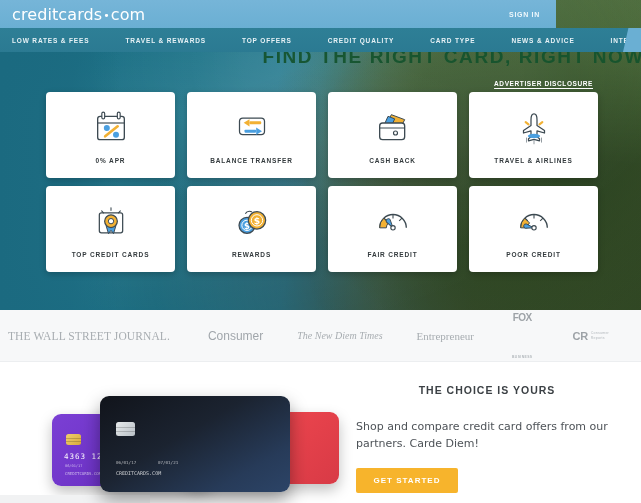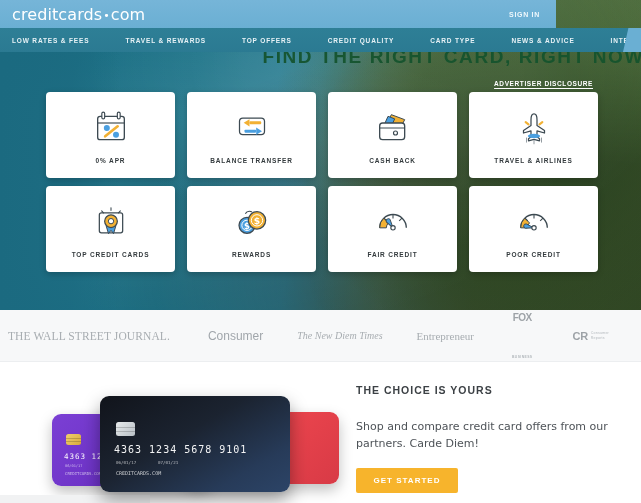--- a/index.html
+++ b/index.html
@@ -143,21 +143,21 @@
     position: absolute; color: #ffffff; font-family: "DejaVu Sans Mono", monospace;
     letter-spacing: 1px; white-space: nowrap; opacity: .95;
   }
   .card-small {
     position: absolute; color: rgba(255,255,255,.62);
     font-family: "DejaVu Sans Mono", monospace; white-space: nowrap;
   }
 
   .choice { position: absolute; left: 356px; top: 22px; width: 262px; }
   .choice-title {
-    font-size: 10.5px; font-weight: 700; letter-spacing: 1px; color: #3c4145;
+    font-size: 10.5px; font-weight: 700; letter-spacing: 1px; color: #3c4145; text-align: center;
   }
   .choice-body {
     margin-top: 22px; font-size: 11px; line-height: 1.55; color: #4e5358;
     font-family: "DejaVu Sans", sans-serif;
   }
   .get-started {
     margin-top: 16px; width: 102px; height: 25px; background: #f7b42c;
     border: none; border-radius: 2px; color: #ffffff;
     font-size: 8px; font-weight: 700; letter-spacing: 1px;
     font-family: "Liberation Sans", sans-serif; cursor: pointer;
@@ -365,21 +365,20 @@
         <div class="card-num" style="left:-4px; top:38px; font-size:7.5px; opacity:.9;">4 5678 9101</div>
         <div class="card-small" style="left:-2px; top:50px; font-size:3.6px;">06/01/17</div>
         <div class="card-small" style="left:-2px; top:57px; font-size:4px;">CREDITCARDS.COM</div>
       </div>
 
       <div class="ccard dark">
         <div class="chip silver" style="left:16px; top:26px; width:19px; height:14px;">
             <i style="top:5px;"></i>
             <i style="top:9px;"></i>
           </div>
-        <div class="card-num" style="left:14px; top:48px; font-size:10px;">4363 1234 5678 9101</div>
         <div class="card-small" style="left:16px; top:64px; font-size:4.2px;">06/01/17</div>
         <div class="card-small" style="left:58px; top:64px; font-size:4.2px;">07/01/21</div>
         <div class="card-small" style="left:16px; top:74px; font-size:5px; color:rgba(255,255,255,.75);">CREDITCARDS.COM</div>
       </div>
     </div>
 
     <div class="choice">
       <div class="choice-title">THE CHOICE IS YOURS</div>
       <div class="choice-body">Shop and compare credit card offers from our partners. Carde Diem!</div>
       <button class="get-started">GET STARTED</button>

